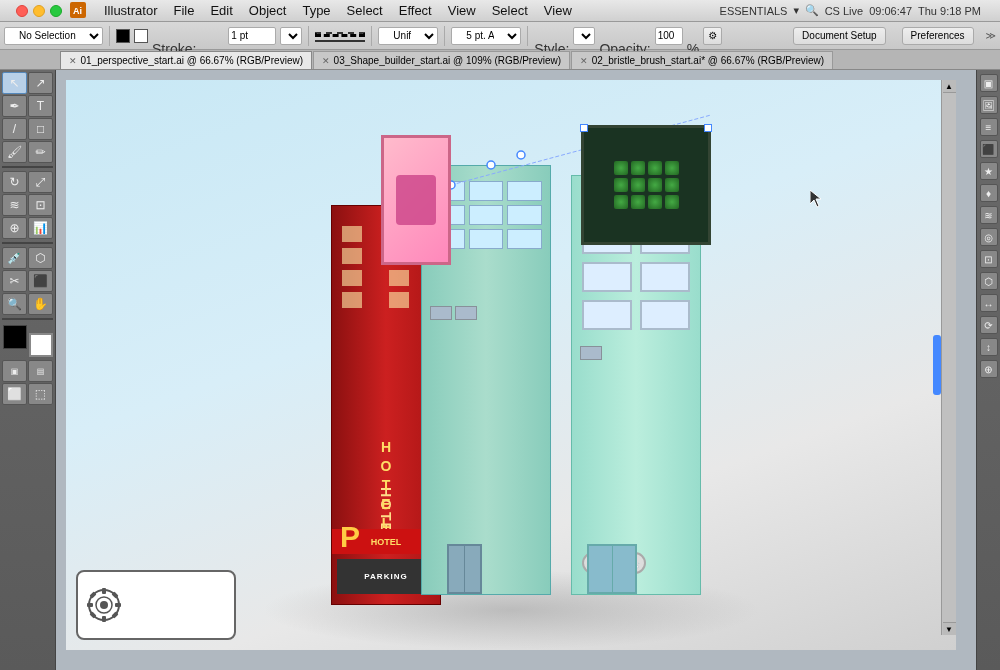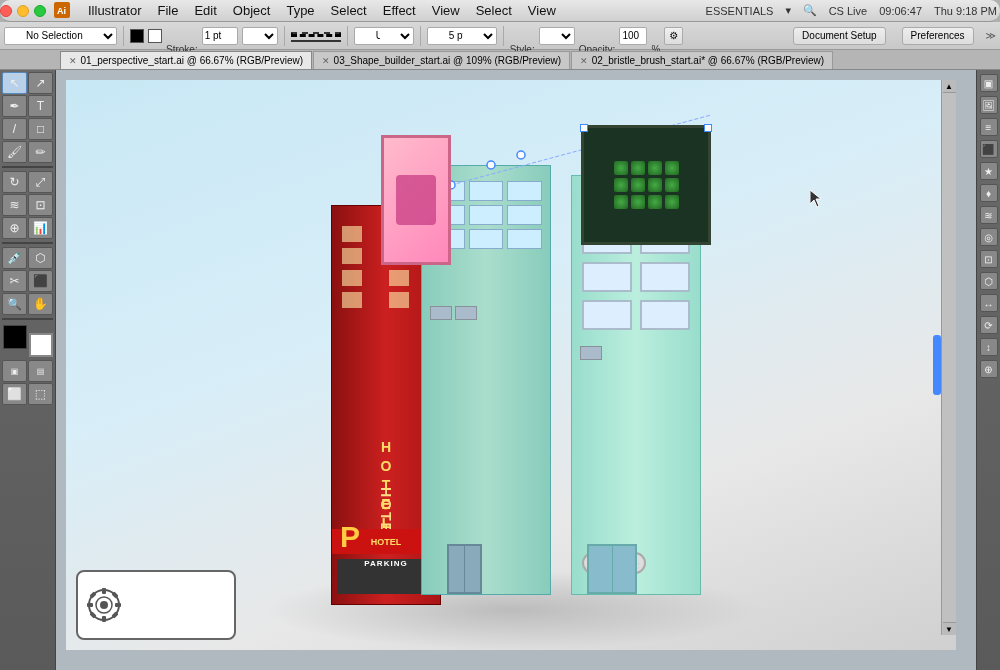--- a/index.html
+++ b/index.html
@@ -5,55 +5,54 @@
     * { margin: 0; padding: 0; box-sizing: border-box; }
     body { width: 1000px; height: 670px; overflow: hidden; font-family: 'Helvetica Neue', Arial, sans-serif; font-size: 11px; background: #b0b0b0; }
 
     
     #menubar {
       width: 100%;
       height: 22px;
       background: linear-gradient(to bottom, #e8e8e8, #d0d0d0);
       display: flex;
       align-items: center;
-      padding: 0 0;
+      padding: 0 16px;
       border-bottom: 1px solid #999;
-      border-radius: 10px;
     }
     .traffic-lights { display: flex; gap: 5px; margin-right: 8px; }
     .tl { width: 12px; height: 12px; border-radius: 50%; }
     .tl-red { background: #ff5f57; border: 1px solid #e0443e; }
     .tl-yellow { background: #ffbd2e; border: 1px solid #dfa023; }
     .tl-green { background: #28c940; border: 1px solid #1aab29; }
     .app-icon { margin-right: 10px; }
     .app-icon svg { width: 16px; height: 16px; }
     .menu-item { padding: 2px 8px; font-size: 13px; color: #111; font-weight: 500; cursor: default; }
     .menu-spacer { flex: 1; }
-    .menu-right { display: flex; align-items: center; gap: 6px; font-size: 11px; color: #333; }
+    .menu-right { display: flex; align-items: center; font-size: 11px; color: #333; }
     .menu-right span { padding: 0 3px; }
 
     
     #toolbar {
       width: 100%;
       height: 28px;
       background: linear-gradient(to bottom, #d8d8d8, #c8c8c8);
       border-bottom: 1px solid #999;
       display: flex;
       align-items: center;
       padding: 0 4px;
       gap: 4px;
     }
-    .tb-label { font-size: 10px; color: #333; margin-top: 27px; }
+    .tb-label { font-size: 14px; color: #333; margin-top: 27px; }
     .tb-select {
       height: 18px;
       font-size: 10px;
       background: white;
       border: 1px solid #aaa;
       border-radius: 2px;
-      padding: 0 17px;
+      padding: 0 10px;
     }
     .tb-input {
       width: 30px;
       height: 18px;
       font-size: 10px;
       border: 1px solid #aaa;
       border-radius: 2px;
       padding: 0 2px;
       background: white;
     }
@@ -521,21 +520,21 @@
 </div>
 
 <div id="toolbar">
   <select class="tb-select">
     <option>No Selection</option>
   </select>
   <div class="tb-separator"></div>
   <div class="tb-swatch"></div>
   <div class="tb-swatch-white"></div>
   <span class="tb-label">Stroke:</span>
-  <input class="tb-input" value="1 pt" style="width: 36px;">
+  <input class="tb-input" value="1 pt" style="width: 48px; margin-left: 28px;">
   <select class="tb-select" style="width:22px">
     <option>▾</option>
   </select>
   <div class="tb-separator"></div>
 
   <div style="width:50px; height:12px; border-bottom: 2px solid #333; display:flex; align-items:center;">
     <div style="width:100%; border-top:2px solid #333; border-style: dashed;"></div>
   </div>
   <div class="tb-separator"></div>
   <select class="tb-select" style="width:60px">
@@ -653,21 +652,21 @@
               <div class="red-win"></div>
               <div class="red-win"></div>
               <div class="red-win"></div>
               <div class="red-win"></div>
               <div class="red-win"></div>
               <div class="red-win"></div>
             </div>
             <div style="position:absolute; bottom:70px; left:50%; transform:translateX(-50%); color:#ffdd66; font-size:14px; font-weight:bold; letter-spacing:3px; writing-mode:vertical-rl; text-orientation:upright;">HOTEL</div>
             <div style="position:absolute; bottom:50px; left:0; right:0; height:25px; background:#cc1111; display:flex; align-items:center; justify-content:center; color:#ffdd66; font-size:9px; font-weight:bold;">HOTEL</div>
 
-            <div style="position:absolute; bottom:10px; left:5px; right:5px; height:35px; background:#333; display:flex; justify-content:center;">
+            <div style="position:absolute; bottom:10px; left:5px; right:5px; height:35px; background:#333; display:flex; align-items:center; justify-content:center;">
               <span style="color:white; font-size:8px; font-weight:bold; letter-spacing:1px;">PARKING</span>
             </div>
 
             <div style="position:absolute; bottom:50px; left:8px; color:#ffcc44; font-size:30px; font-weight:bold;">P</div>
           </div>
 
           <div class="billboard-pink">
             <div style="width:100%; height:100%; background:linear-gradient(135deg,#ffbbcc,#ff88bb); display:flex; align-items:center; justify-content:center; padding:4px;">
               <div style="width:40px; height:50px; background:#cc4488; opacity:0.8; border-radius:4px;"></div>
             </div>

